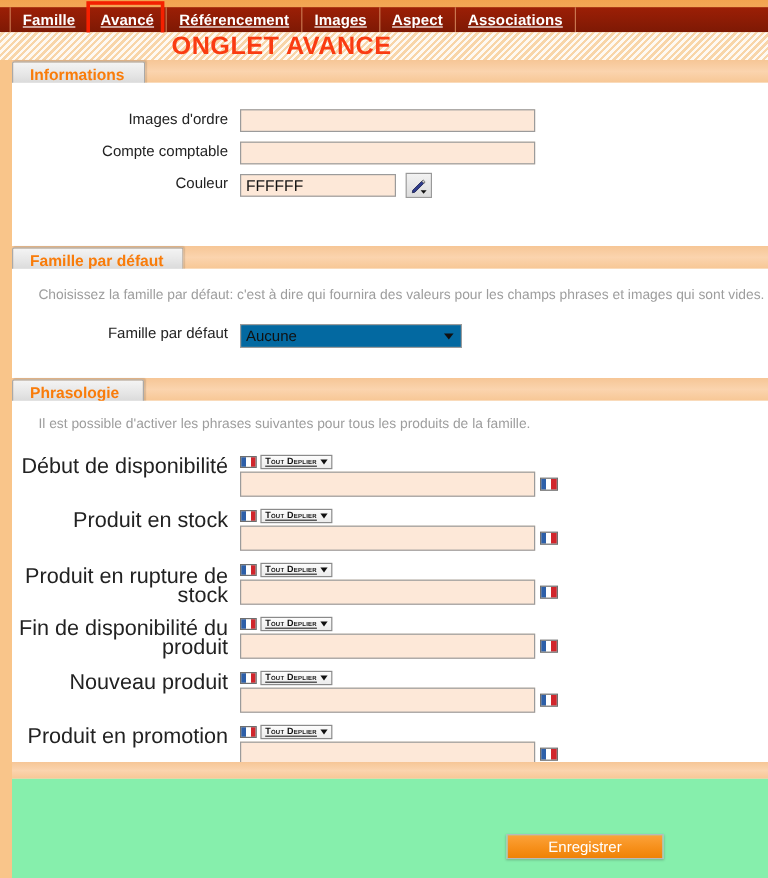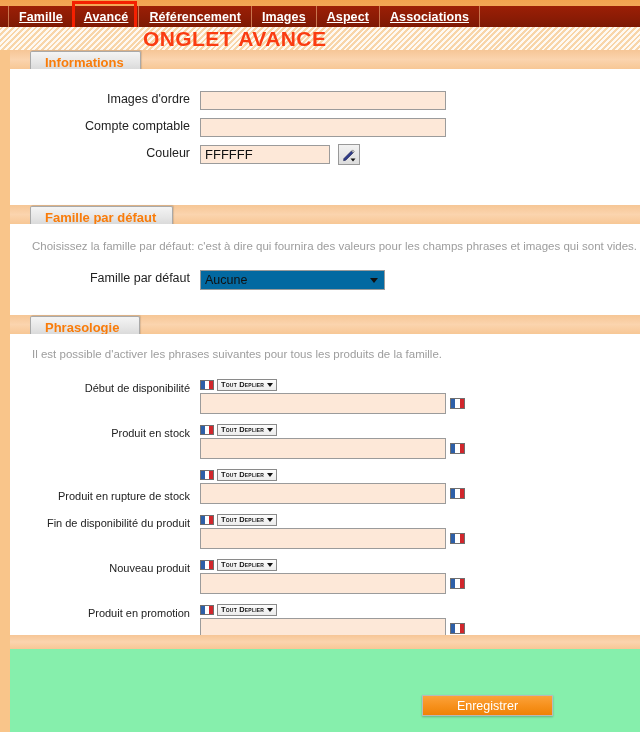--- a/index.html
+++ b/index.html
@@ -116,21 +116,21 @@
 
   .section-header-band {
     position: relative;
     height: 19px;
     margin-left: 10px;
     background: linear-gradient(to bottom, #f6c696 0%, #fbd4ae 50%, #f7c795 100%);
   }
 
   .section-tab {
     position: absolute;
-    left: 20px;
+    left: 0;
     top: 1px;
     min-width: 110px;
     height: 22px;
     background: linear-gradient(to bottom, #f4f4f4 0%, #e6e6e6 48%, #d4d4d4 100%);
     border: 1px solid #a9a9a9;
     border-bottom: none;
     border-radius: 2px 2px 0 0;
     box-sizing: border-box;
     display: flex;
     align-items: center;
@@ -237,31 +237,32 @@
   
   .prow {
     display: flex;
     align-items: flex-start;
     margin-top: 10px;
   }
   .plabel {
     width: 180px;
     text-align: right;
     padding-right: 10px;
-    font-size: 11px;
+    font-size: 18px;
     color: #222;
     line-height: 16px;
     padding-top: 2px;
   }
   .pfields { position: relative; }
   .ptoolbar {
     display: flex;
     align-items: center;
     height: 13px;
     gap: 3px;
+    text-decoration: underline;
   }
   .flag {
     display: inline-block;
     width: 14px;
     height: 10px;
     border: 1px solid #6f6f6f;
     box-sizing: border-box;
     background: linear-gradient(to right,
       #2d5fa8 0%, #2d5fa8 33%,
       #ffffff 33%, #ffffff 66%,

